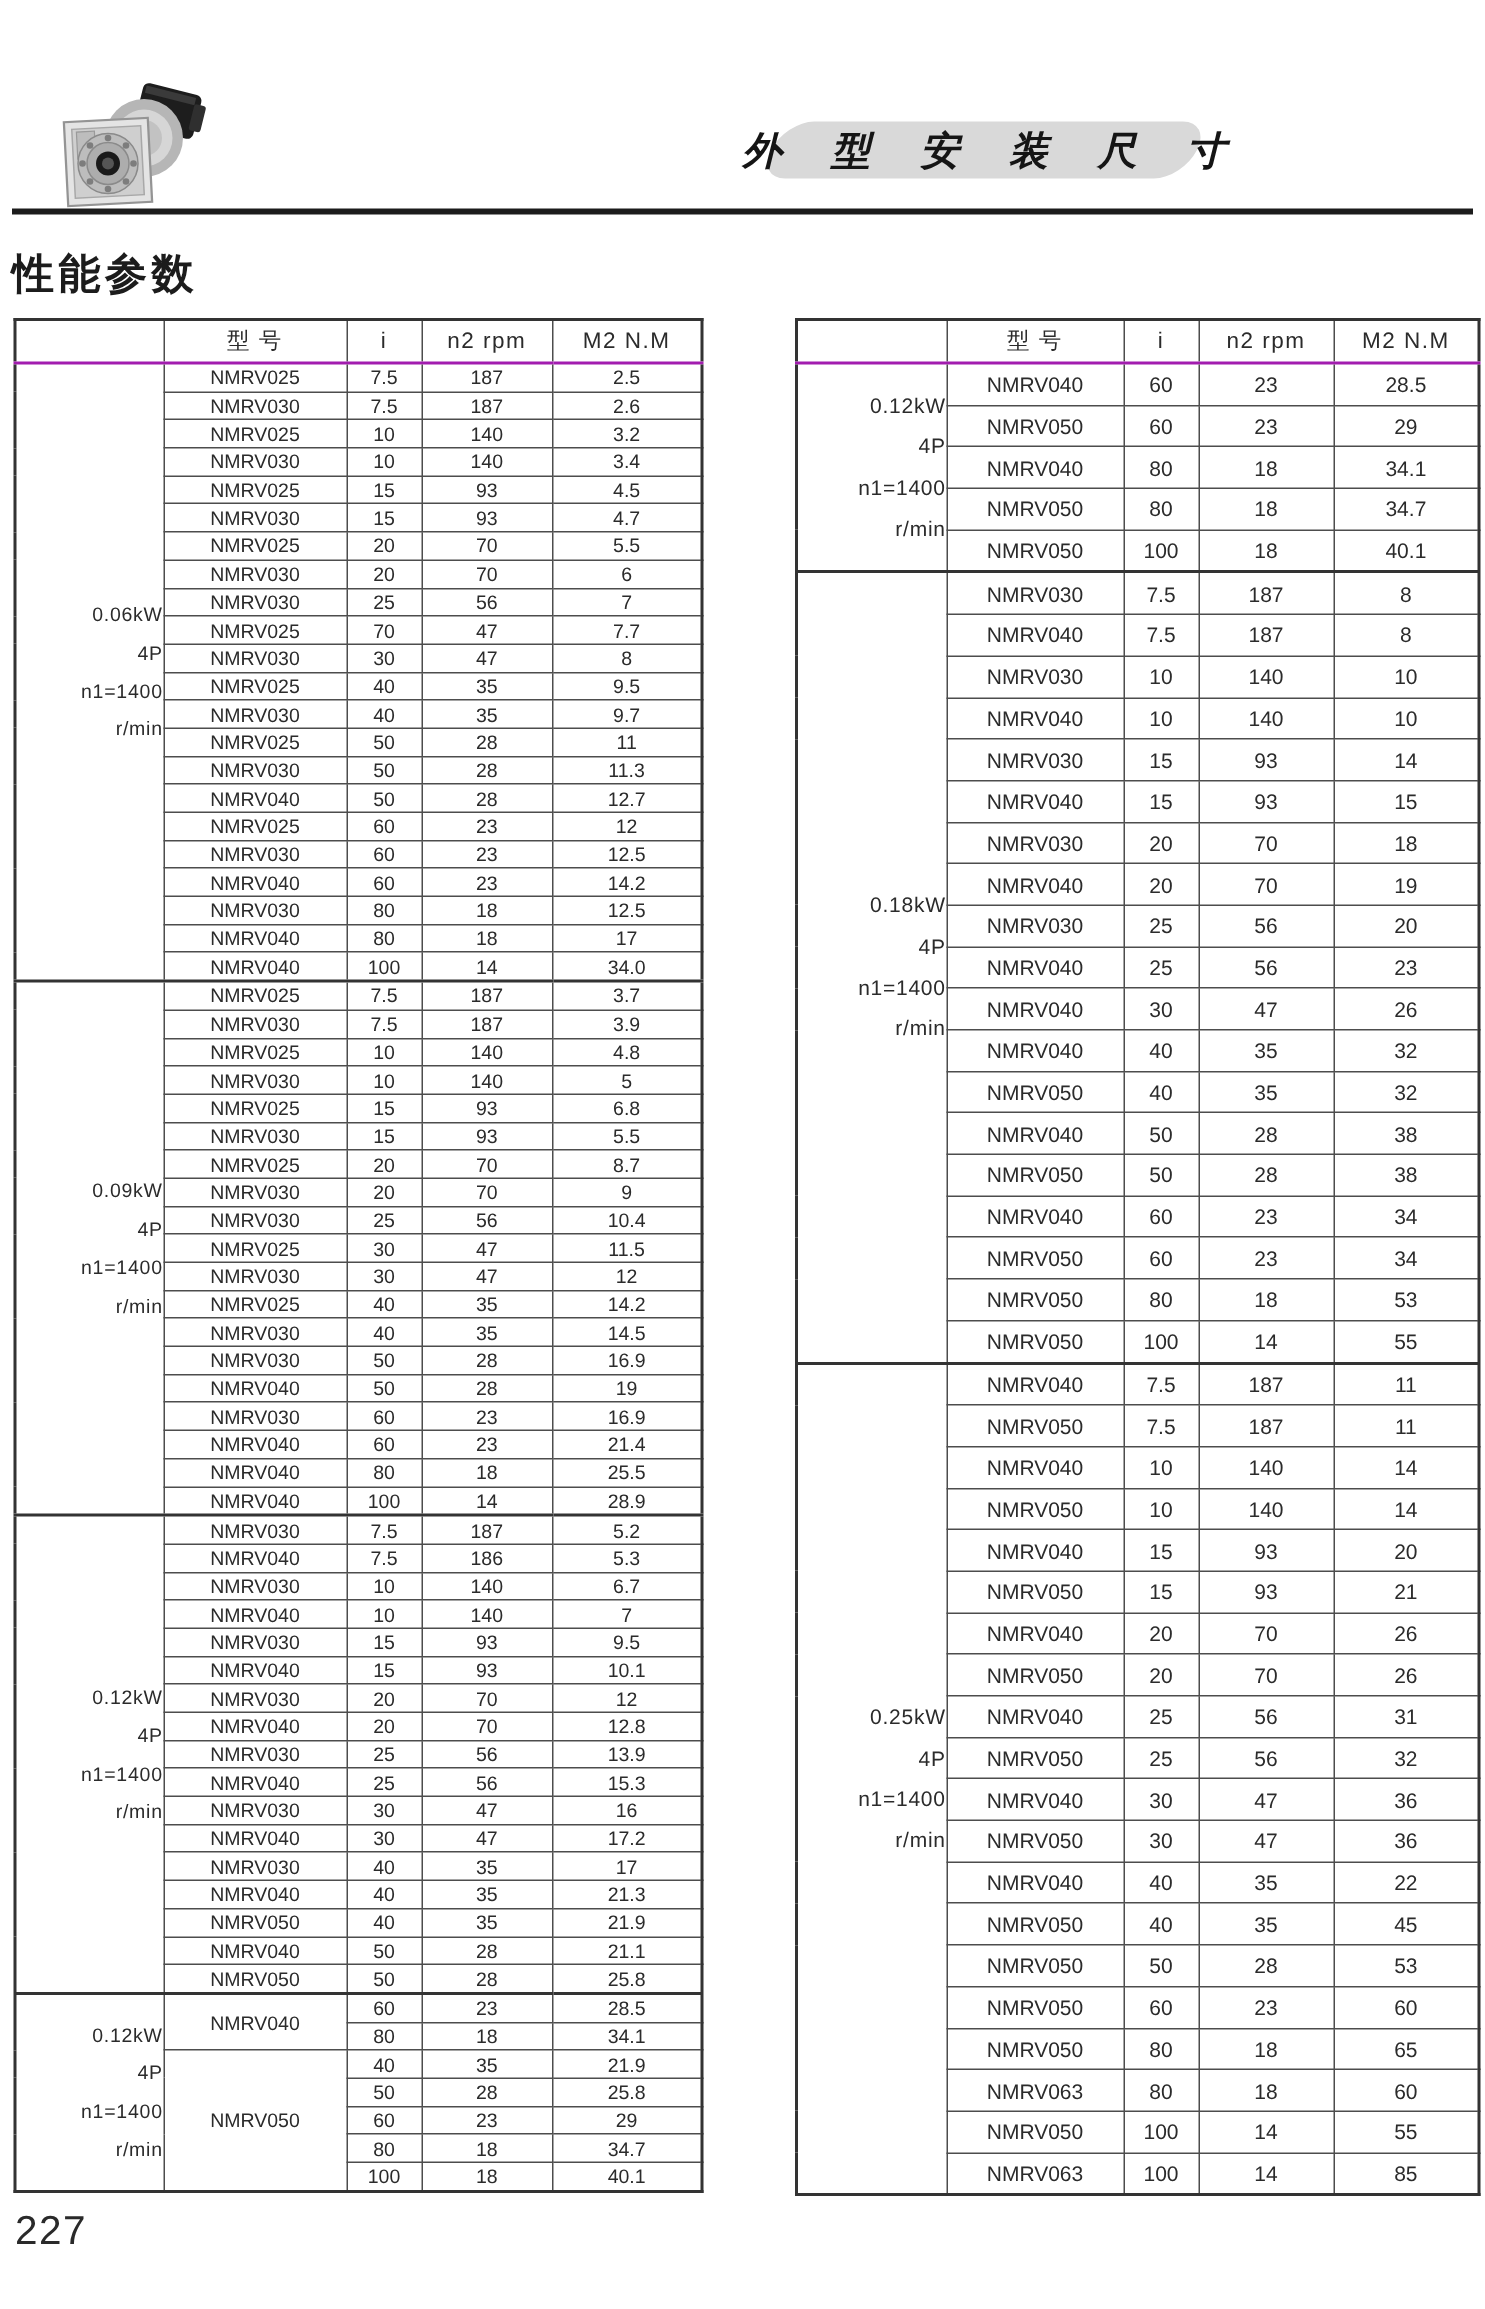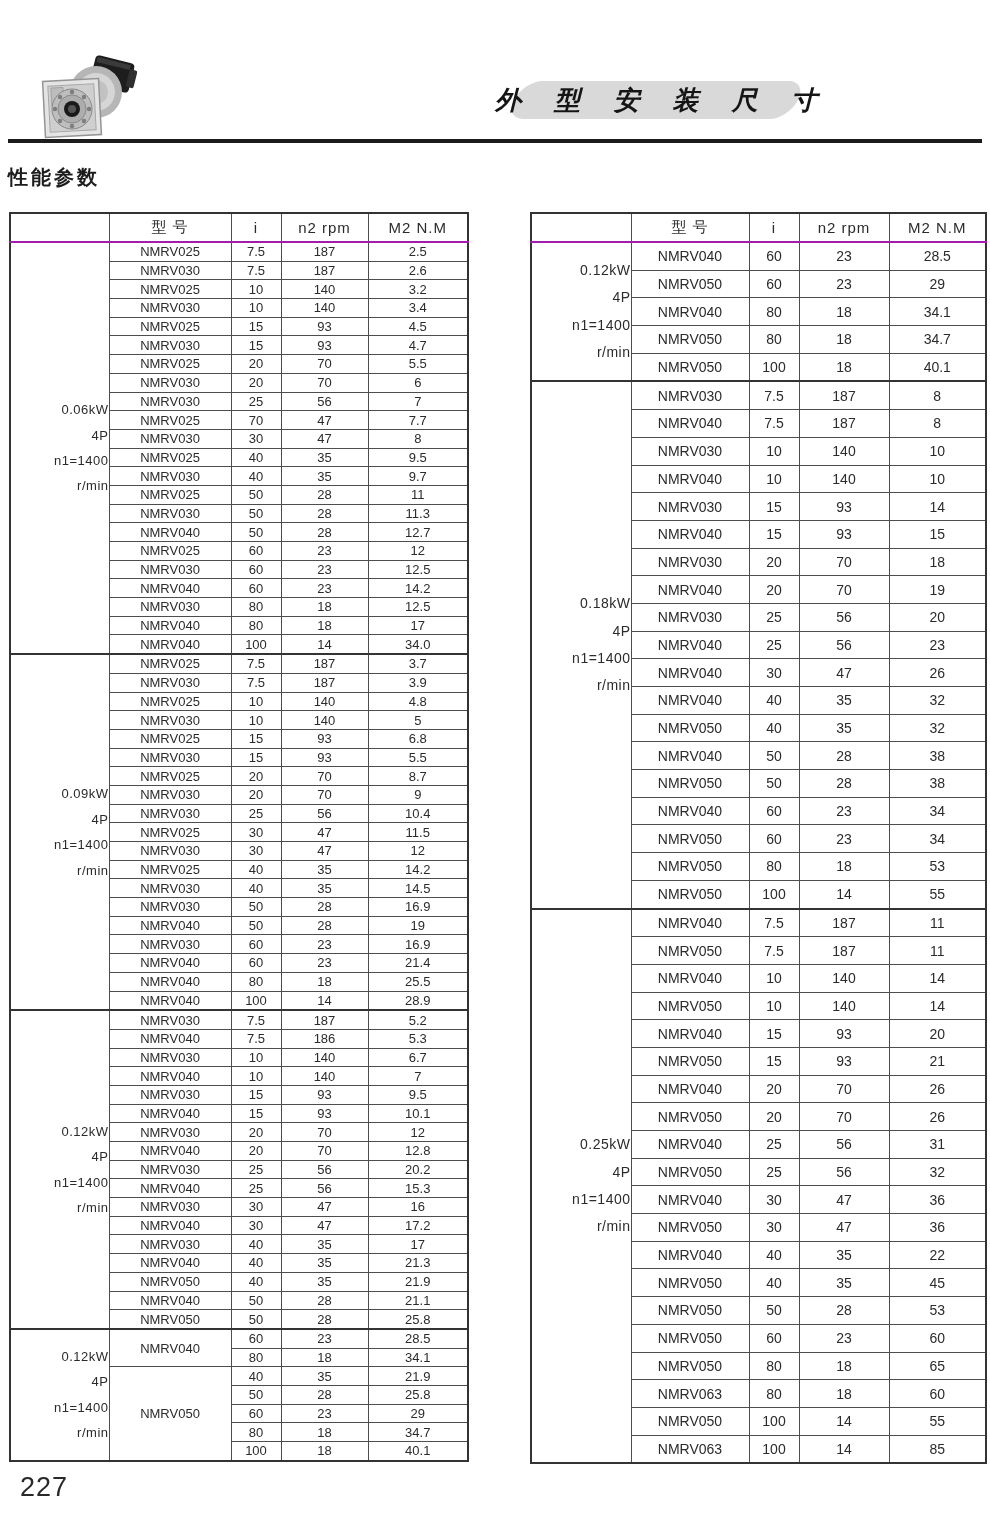--- a/index.html
+++ b/index.html
@@ -4,38 +4,38 @@
 <style>
   html,body{margin:0;padding:0;background:#ffffff;}
   body{width:990px;height:1539px;position:relative;font-family:"Liberation Sans",sans-serif;color:#2b2b2b;overflow:hidden;}
   .page{position:absolute;inset:0;background:#fff;}
 
   
   .logo{position:absolute;left:36px;top:50px;width:102px;height:98px;}
   .banner{position:absolute;left:514px;top:81px;width:284px;height:38px;background:#d9d9d9;transform:skewX(-27deg);border-radius:19px;}
   .banner-text{position:absolute;inset:0;display:flex;align-items:center;justify-content:center;transform:skewX(27deg);font-size:26px;font-weight:bold;font-style:italic;letter-spacing:13px;color:#151515;text-indent:13px;white-space:nowrap;}
   .rule{position:absolute;left:8px;width:974px;top:139px;height:4px;background:#1c1c1c;}
-  .section-title{position:absolute;left:8px;top:164px;margin:0;font-size:20px;font-weight:bold;letter-spacing:3px;color:#1c1c1c;}
+  .section-title{position:absolute;left:8px;top:164px;margin:0;font-size:28px;font-weight:bold;letter-spacing:3px;color:#1c1c1c;}
 
   
   .tbl-mount{position:absolute;top:212px;}
   #left-table-mount{left:9px;width:458px;}
   #right-table-mount{left:530px;width:455px;}
   table{border-collapse:collapse;table-layout:fixed;width:100%;}
   th,td{border:1px solid #4d4d4d;text-align:center;vertical-align:middle;padding:0;font-weight:normal;overflow:hidden;white-space:nowrap;}
   table{border:2px solid #333333;}
   thead th{height:27px;font-size:15px;border-bottom:2px solid #a21caf;letter-spacing:1px;}
   tr.group-start td{border-top:2px solid #333333;}
   td.group-label{font-size:15px;line-height:1.95;letter-spacing:0.5px;text-align:right;}
   .tbl-left tbody td{height:17.7px;font-size:13px;}
   .tbl-right tbody td{height:26.7px;font-size:14px;}
   .tbl-left col.c-group{width:99px}.tbl-left col.c-model{width:122px}.tbl-left col.c-i{width:50px}.tbl-left col.c-n2{width:87px}.tbl-left col.c-m2{width:100px}
   .tbl-right col.c-group{width:100px}.tbl-right col.c-model{width:118px}.tbl-right col.c-i{width:50px}.tbl-right col.c-n2{width:90px}.tbl-right col.c-m2{width:97px}
 
-  .page-number{position:absolute;left:20px;top:1472px;font-size:27px;color:#2a2a2a;letter-spacing:1px;}
+  .page-number{position:absolute;left:10px;top:1472px;font-size:27px;color:#2a2a2a;letter-spacing:1px;}
 </style>
 </head>
 <body>
 
 <div class="page">
 
   <div class="logo">
     <svg width="102" height="98" viewBox="0 0 102 98">
       <g transform="rotate(14 72 24)">
         <rect x="56" y="8" width="40" height="30" rx="4" fill="#1d1d1d"></rect>
@@ -403,21 +403,21 @@
           <tr>
             <td>NMRV040</td>
             <td>20</td>
             <td>70</td>
             <td>12.8</td>
           </tr>
           <tr>
             <td>NMRV030</td>
             <td>25</td>
             <td>56</td>
-            <td>20.2</td>
+            <td>13.9</td>
           </tr>
           <tr>
             <td>NMRV040</td>
             <td>25</td>
             <td>56</td>
             <td>15.3</td>
           </tr>
           <tr>
             <td>NMRV030</td>
             <td>30</td>

